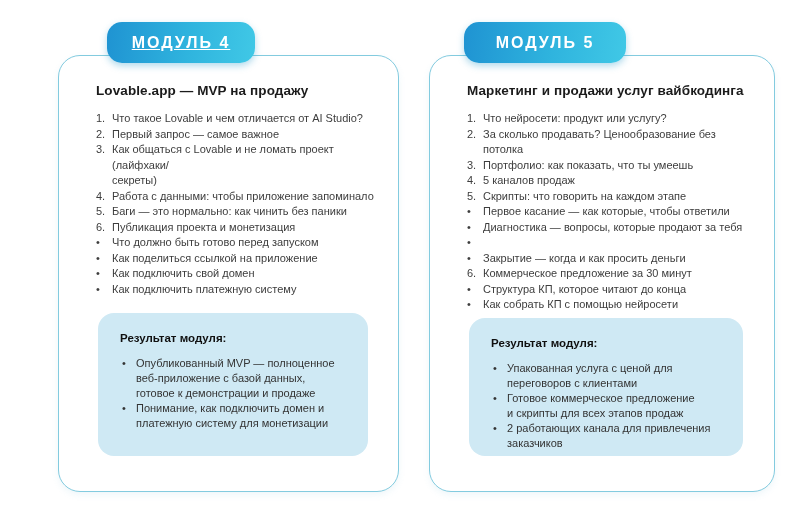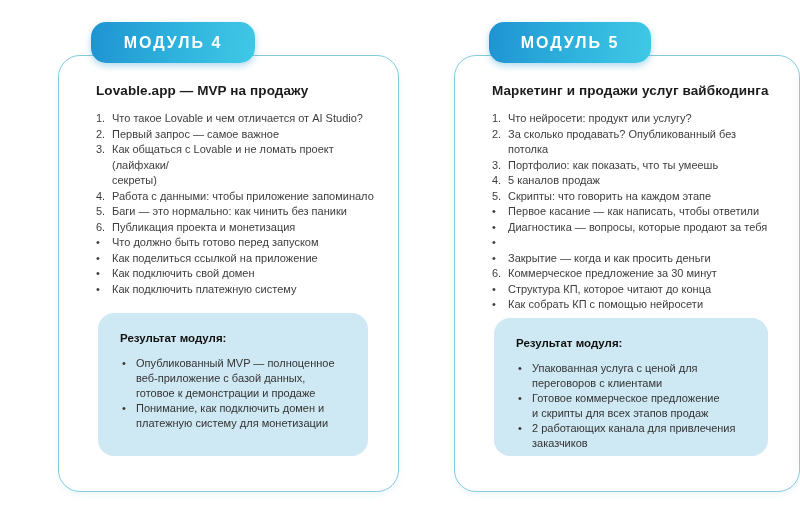--- a/index.html
+++ b/index.html
@@ -15,39 +15,39 @@
   .card {
     position:absolute;
     top:55px;
     height:437px;
     background:#ffffff;
     border:1.5px solid #83cbdf;
     border-radius:22px;
     box-shadow:0 3px 6px rgba(120,190,215,0.12);
   }
   .card-1 { left:58px;  width:341px; }
-  .card-2 { left:454px; width:346px; }
+  .card-2 { left:429px; width:346px; }
 
   .badge {
     position:absolute;
     top:-34px;
     height:41px;
     display:flex;
     align-items:center;
     justify-content:center;
     background:linear-gradient(97deg, #1f93d2 0%, #2fb4de 55%, #40c8e6 100%);
     border-radius:15px;
     box-shadow:0 3px 7px rgba(32,150,200,0.35);
     color:#ffffff;
     font-weight:bold;
     font-size:16px;
     letter-spacing:2px;
     text-transform:uppercase;
   }
-  .card-1 .badge { left:32px; width:164px; }
+  .card-1 .badge { left:48px; width:148px;text-decoration:underline; }
   .card-2 .badge { left:34px; width:162px; }
 
   .card-content { padding:27px 14px 0 37px; }
 
   .card-title {
     font-size:13.5px;
     font-weight:bold;
     color:#1b1b1b;
     letter-spacing:0.1px;
   }
@@ -156,38 +156,38 @@
     </div>
     <div class="card-content">
       <h2 class="card-title">Маркетинг и продажи услуг вайбкодинга</h2>
       <ul class="topic-list">
         <li class="row">
             <span class="marker">1.</span>
             <span class="txt">Что нейросети: продукт или услугу?</span>
           </li>
         <li class="row">
             <span class="marker">2.</span>
-            <span class="txt">За сколько продавать? Опубликованный без
+            <span class="txt">За сколько продавать? Ценообразование без
 потолка</span>
           </li>
         <li class="row">
             <span class="marker">3.</span>
             <span class="txt">Портфолио: как показать, что ты умеешь</span>
           </li>
         <li class="row">
             <span class="marker">4.</span>
             <span class="txt">5 каналов продаж</span>
           </li>
         <li class="row">
             <span class="marker">5.</span>
             <span class="txt">Скрипты: что говорить на каждом этапе</span>
           </li>
         <li class="row">
             <span class="marker">•</span>
-            <span class="txt">Первое касание — как написать, чтобы ответили</span>
+            <span class="txt">Первое касание — как которые, чтобы ответили</span>
           </li>
         <li class="row">
             <span class="marker">•</span>
             <span class="txt">Диагностика — вопросы, которые продают за тебя</span>
           </li>
         <li class="row">
             <span class="marker">•</span>
           </li>
         <li class="row">
             <span class="marker">•</span>

